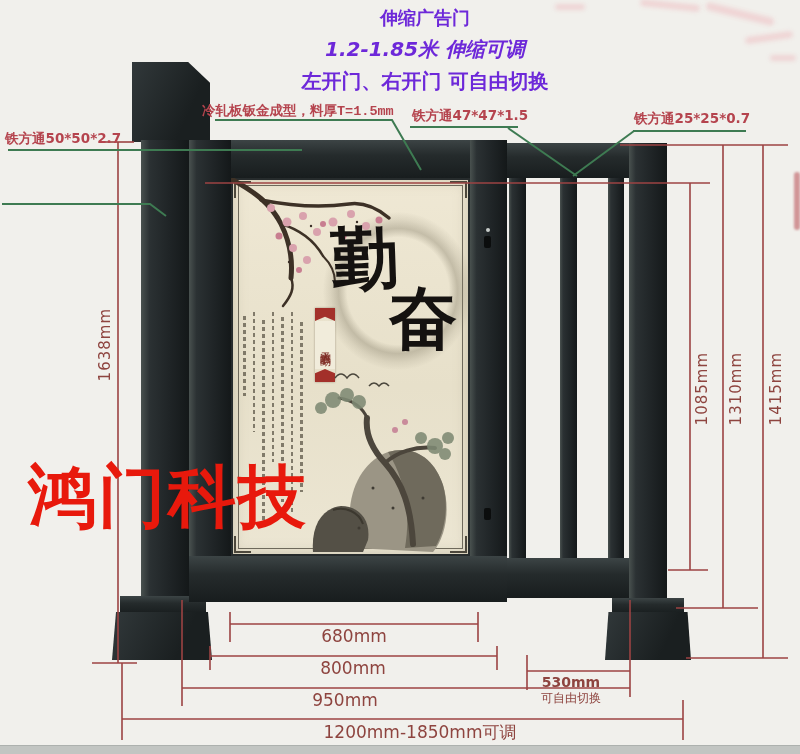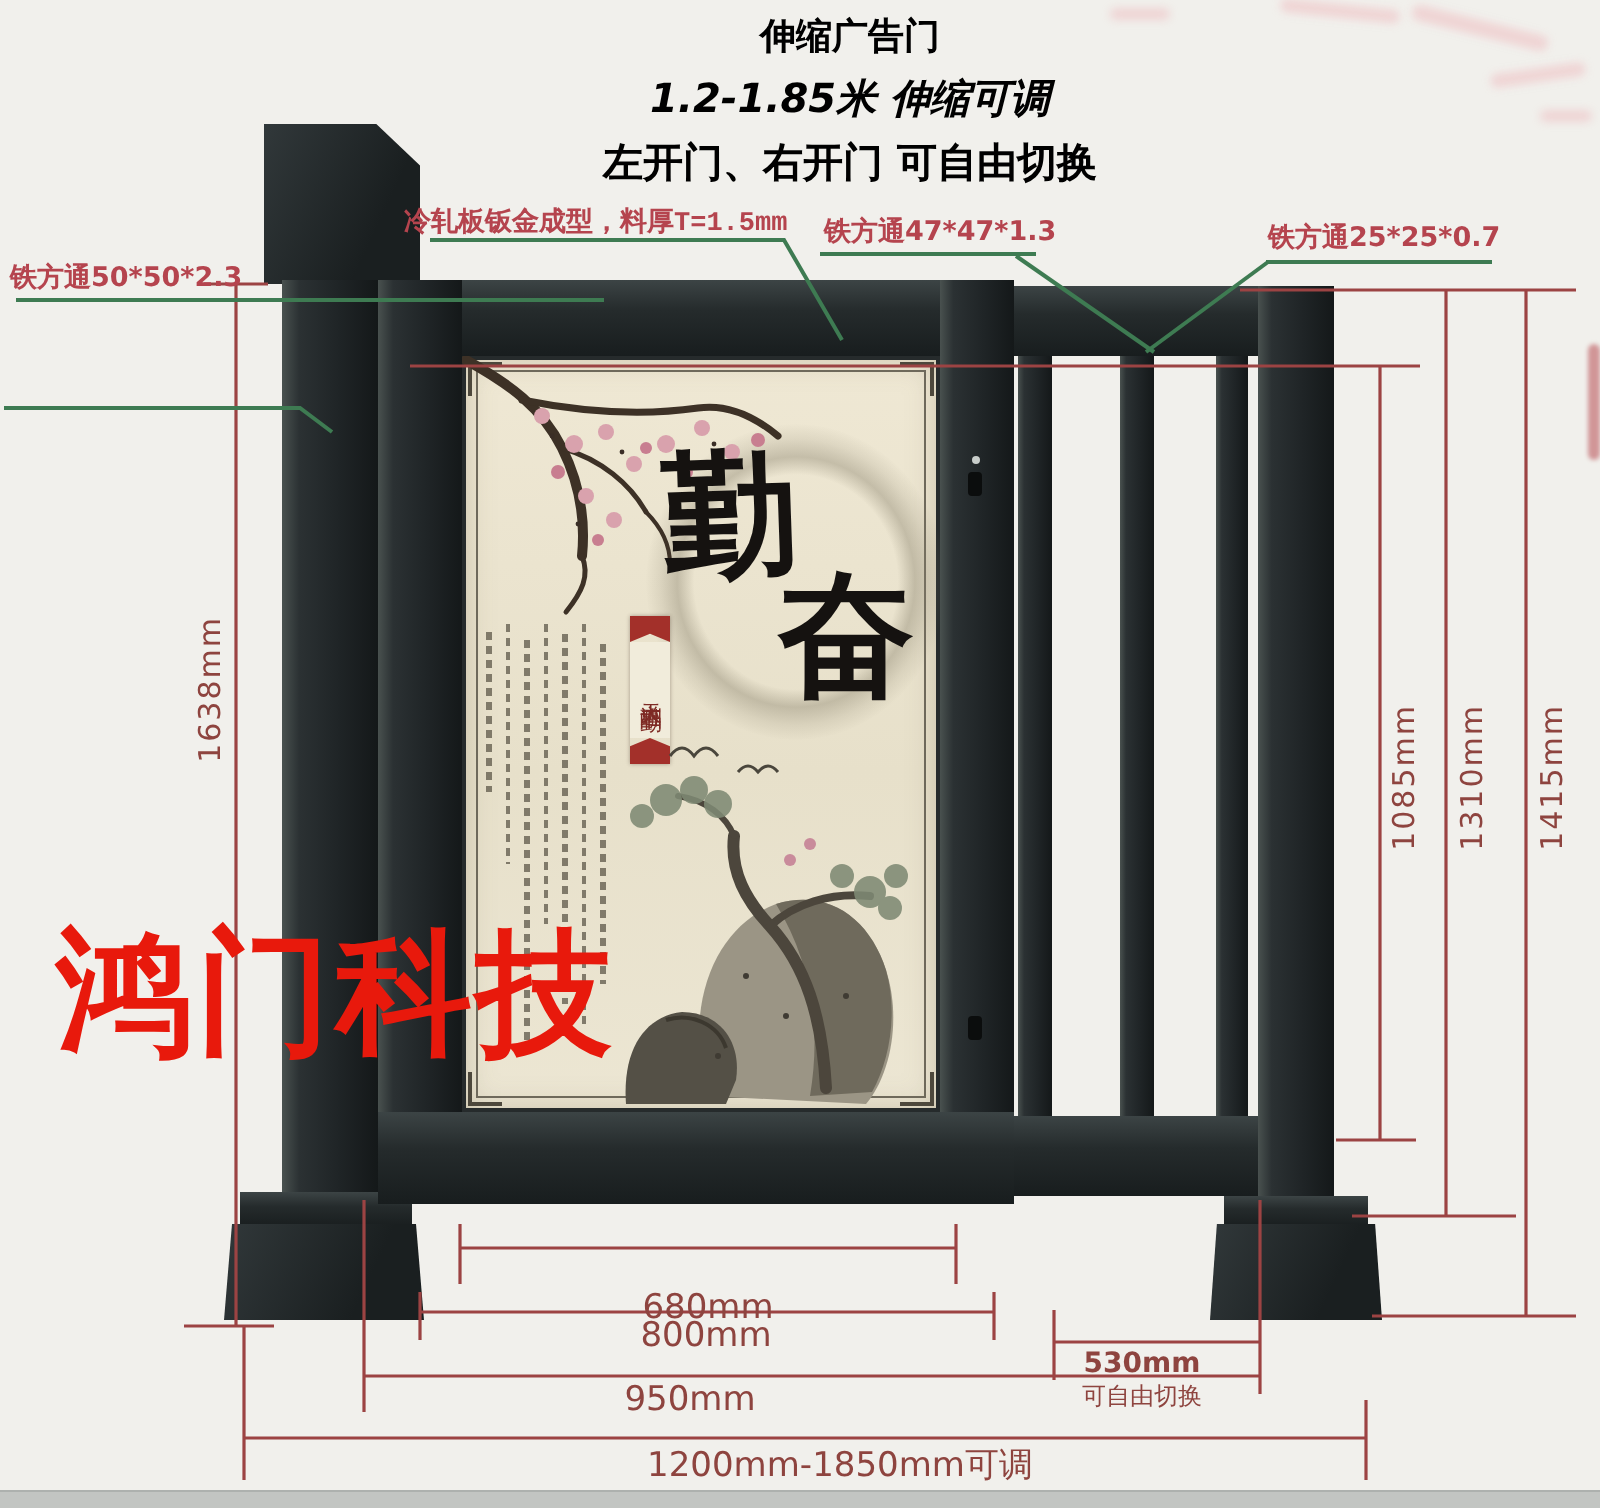--- a/index.html
+++ b/index.html
@@ -1,20 +1,20 @@
 <!DOCTYPE html>
 <html><head>
 <meta charset="utf-8">
 <style>
   html,body{margin:0;padding:0;background:#ddd;}
   #stage{position:relative;width:800px;height:754px;background:#f1f0ec;overflow:hidden;
          font-family:"DejaVu Sans","Liberation Sans",sans-serif;}
   .abs{position:absolute;}
   
-  .hdr{position:absolute;left:230px;width:390px;text-align:center;color:#000000;font-weight:600;}
+  .hdr{position:absolute;left:230px;width:390px;text-align:center;color:#6d28d9;font-weight:600;}
   .hdr1{top:6px;font-size:18px;}
   .hdr2{top:36px;font-size:20px;font-style:italic;}
   .hdr3{top:68px;font-size:20px;}
   
   .metal-v{background:linear-gradient(90deg,#49514f 0%,#2b3133 18%,#1f2426 60%,#141819 100%);}
   .metal-h{background:linear-gradient(180deg,#3c4445 0%,#252b2c 40%,#181d1e 100%);}
   .metal-box{background:linear-gradient(115deg,#31383a,#1a1f20 70%);}
   
   .panel{position:absolute;left:231px;top:178px;width:239px;height:378px;overflow:hidden;
          background:linear-gradient(180deg,#efe8d4,#e7e0ca 55%,#ece6d3);
@@ -230,30 +230,30 @@
       <path d="M633 131 H746"></path>
         <path d="M634 131 L573 176"></path>
     </g>
   </svg>
 
   <div class="hdr hdr1">伸缩广告门</div>
   <div class="hdr hdr2">1.2-1.85米 伸缩可调</div>
   <div class="hdr hdr3">左开门、右开门 可自由切换</div>
 
   <div class="callout" style="left:202px;top:102px;font-family:Liberation Mono, monospace;">冷轧板钣金成型，料厚T=1.5mm</div>
-  <div class="callout" style="left:5px;top:130px;">铁方通50*50*2.3</div>
-  <div class="callout" style="left:412px;top:107px;">铁方通47*47*1.3</div>
+  <div class="callout" style="left:5px;top:130px;">铁方通50*50*2.7</div>
+  <div class="callout" style="left:412px;top:107px;">铁方通47*47*1.5</div>
   <div class="callout" style="left:634px;top:110px;">铁方通25*25*0.7</div>
 
   <div class="vdim" style="left:96px;top:308px;">1638mm</div>
   <div class="vdim" style="left:693px;top:352px;">1085mm</div>
   <div class="vdim" style="left:727px;top:352px;">1310mm</div>
   <div class="vdim" style="left:767px;top:352px;">1415mm</div>
 
-  <div class="bdim" style="left:309px;top:626px;width:90px;margin-top:18px;">680mm</div>
+  <div class="bdim" style="left:309px;top:626px;width:90px;">680mm</div>
   <div class="bdim" style="left:308px;top:658px;width:90px;">800mm</div>
   <div class="bdim" style="left:300px;top:690px;width:90px;">950mm</div>
   <div class="bdim" style="left:315px;top:721px;width:210px;">1200mm-1850mm可调</div>
   <div class="bdim" style="left:526px;top:674px;width:90px;font-size:14px;font-weight:700;">530mm</div>
   <div class="bdim" style="left:526px;top:690px;width:90px;font-size:12px;">可自由切换</div>
 
   <div class="watermark">鸿门科技</div>
 
   <div class="footer-strip"></div>
 </div>

